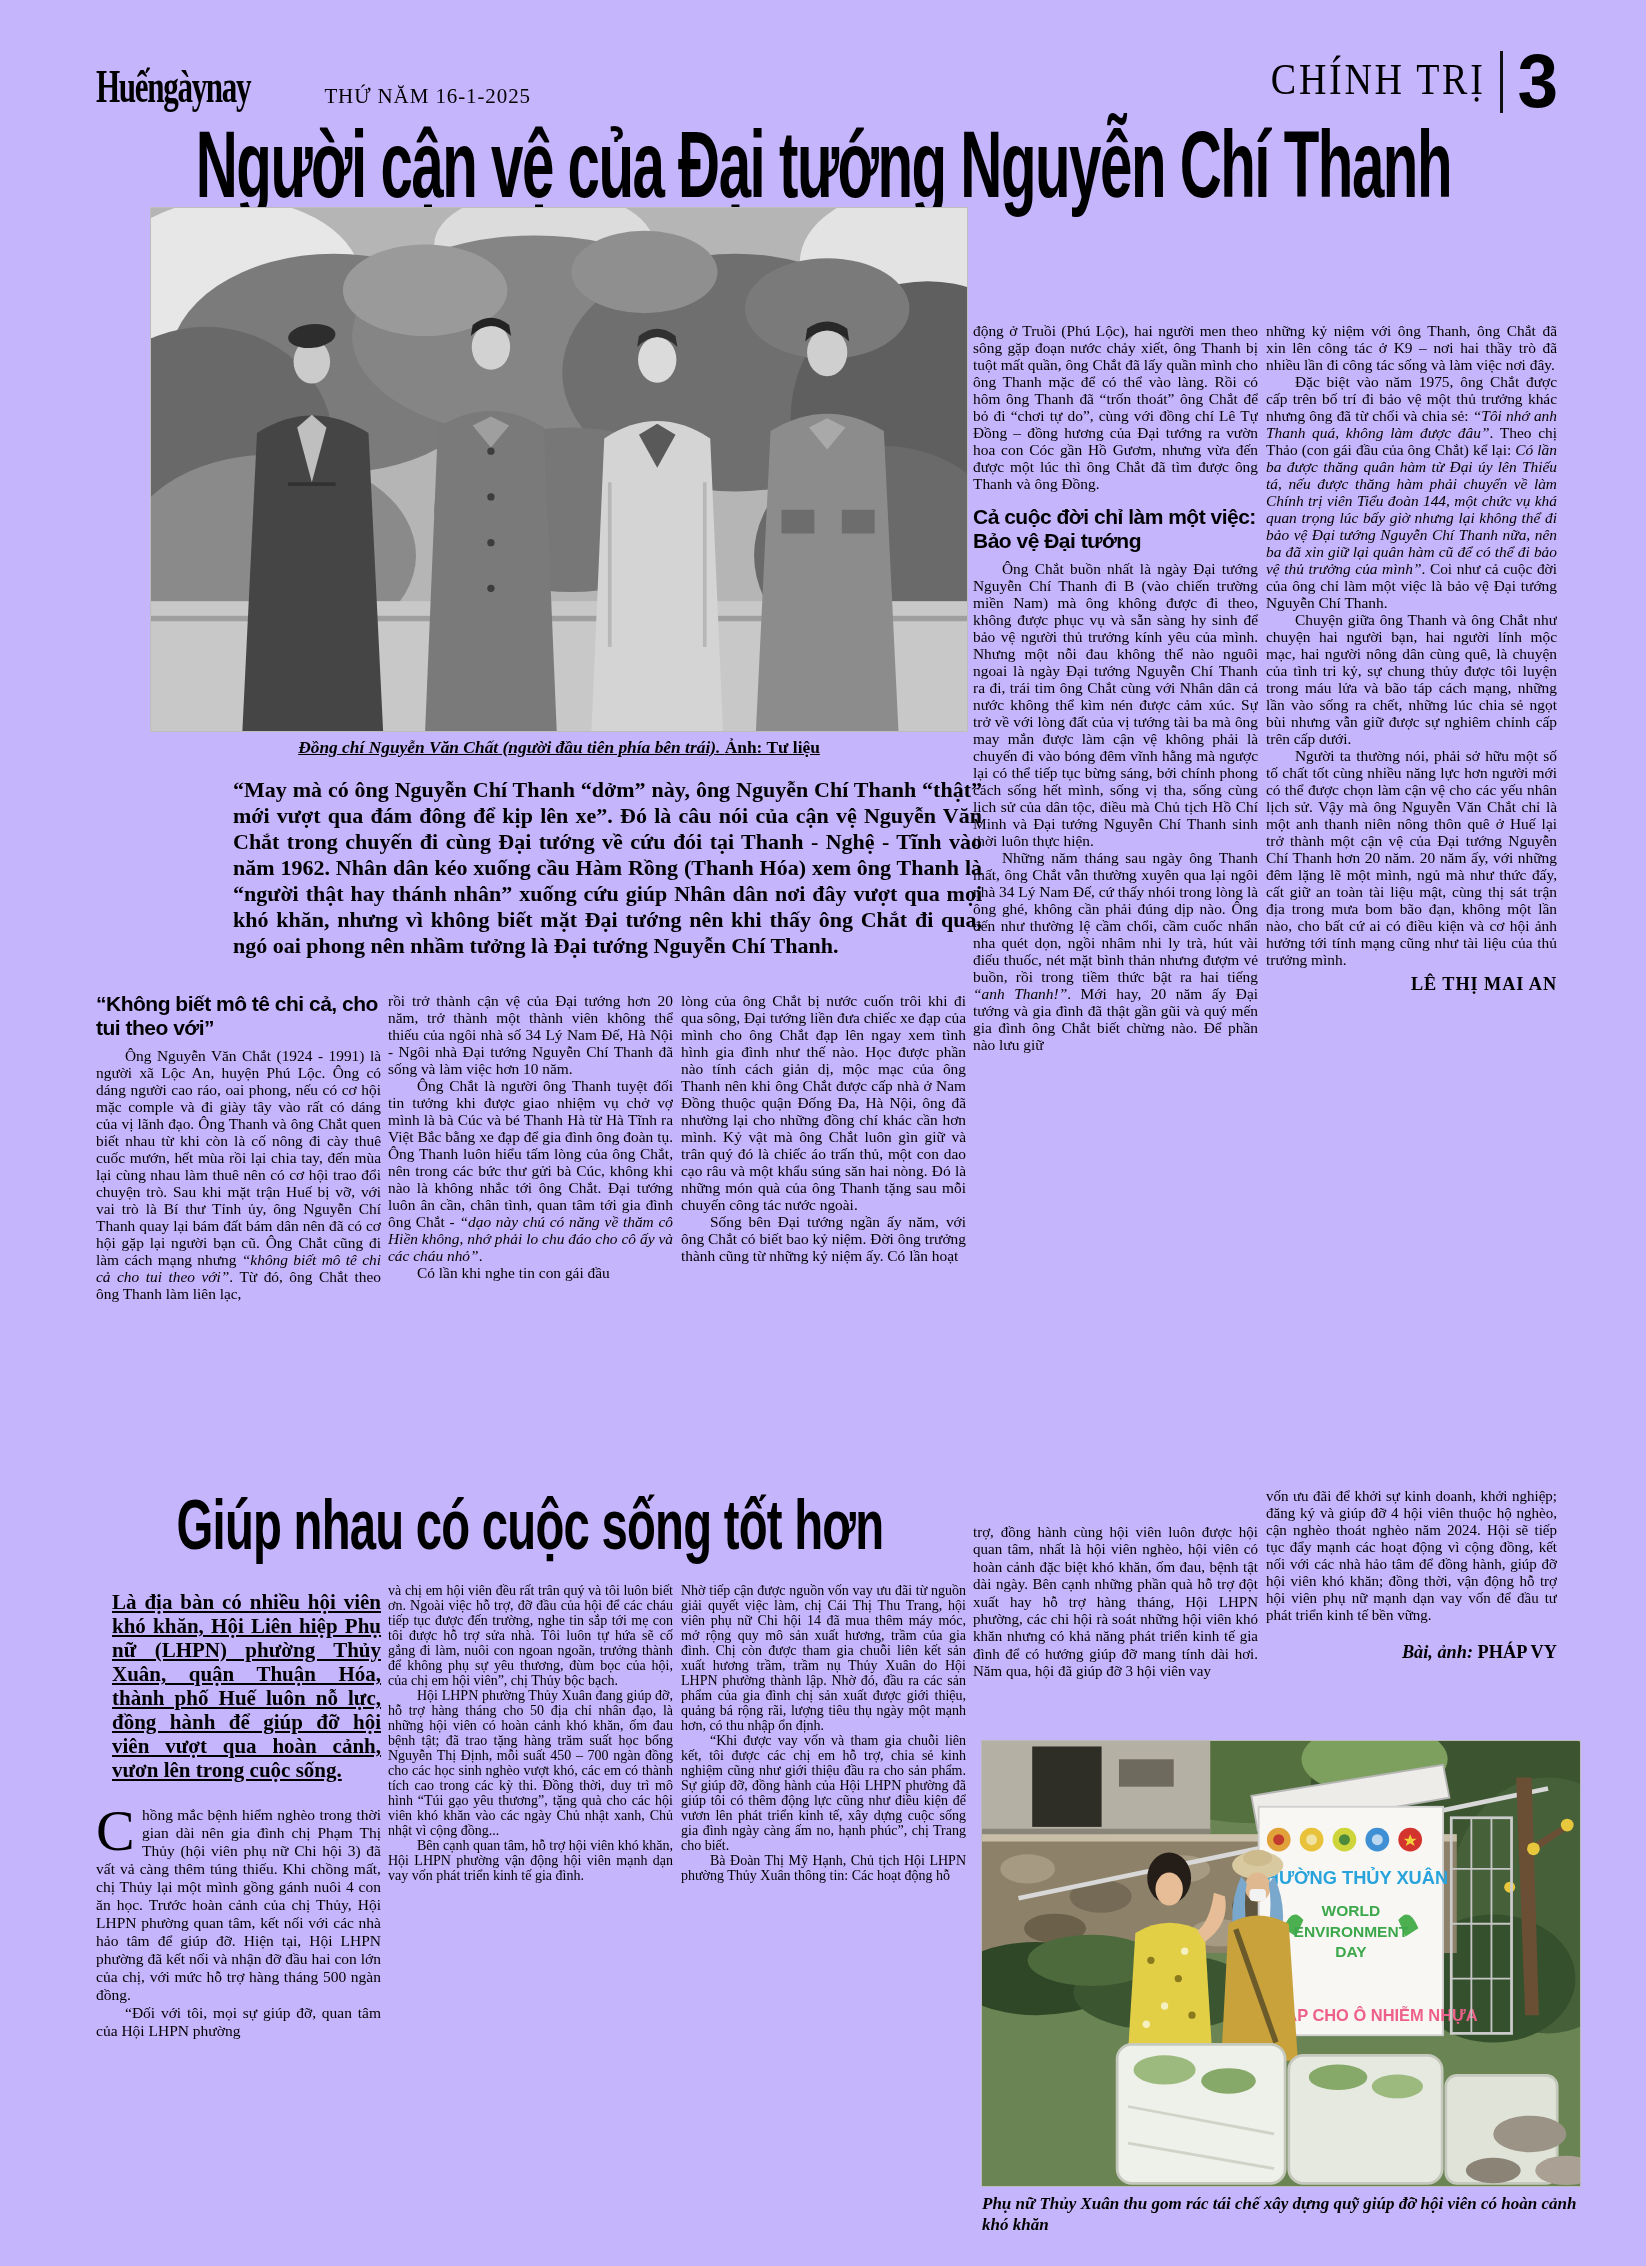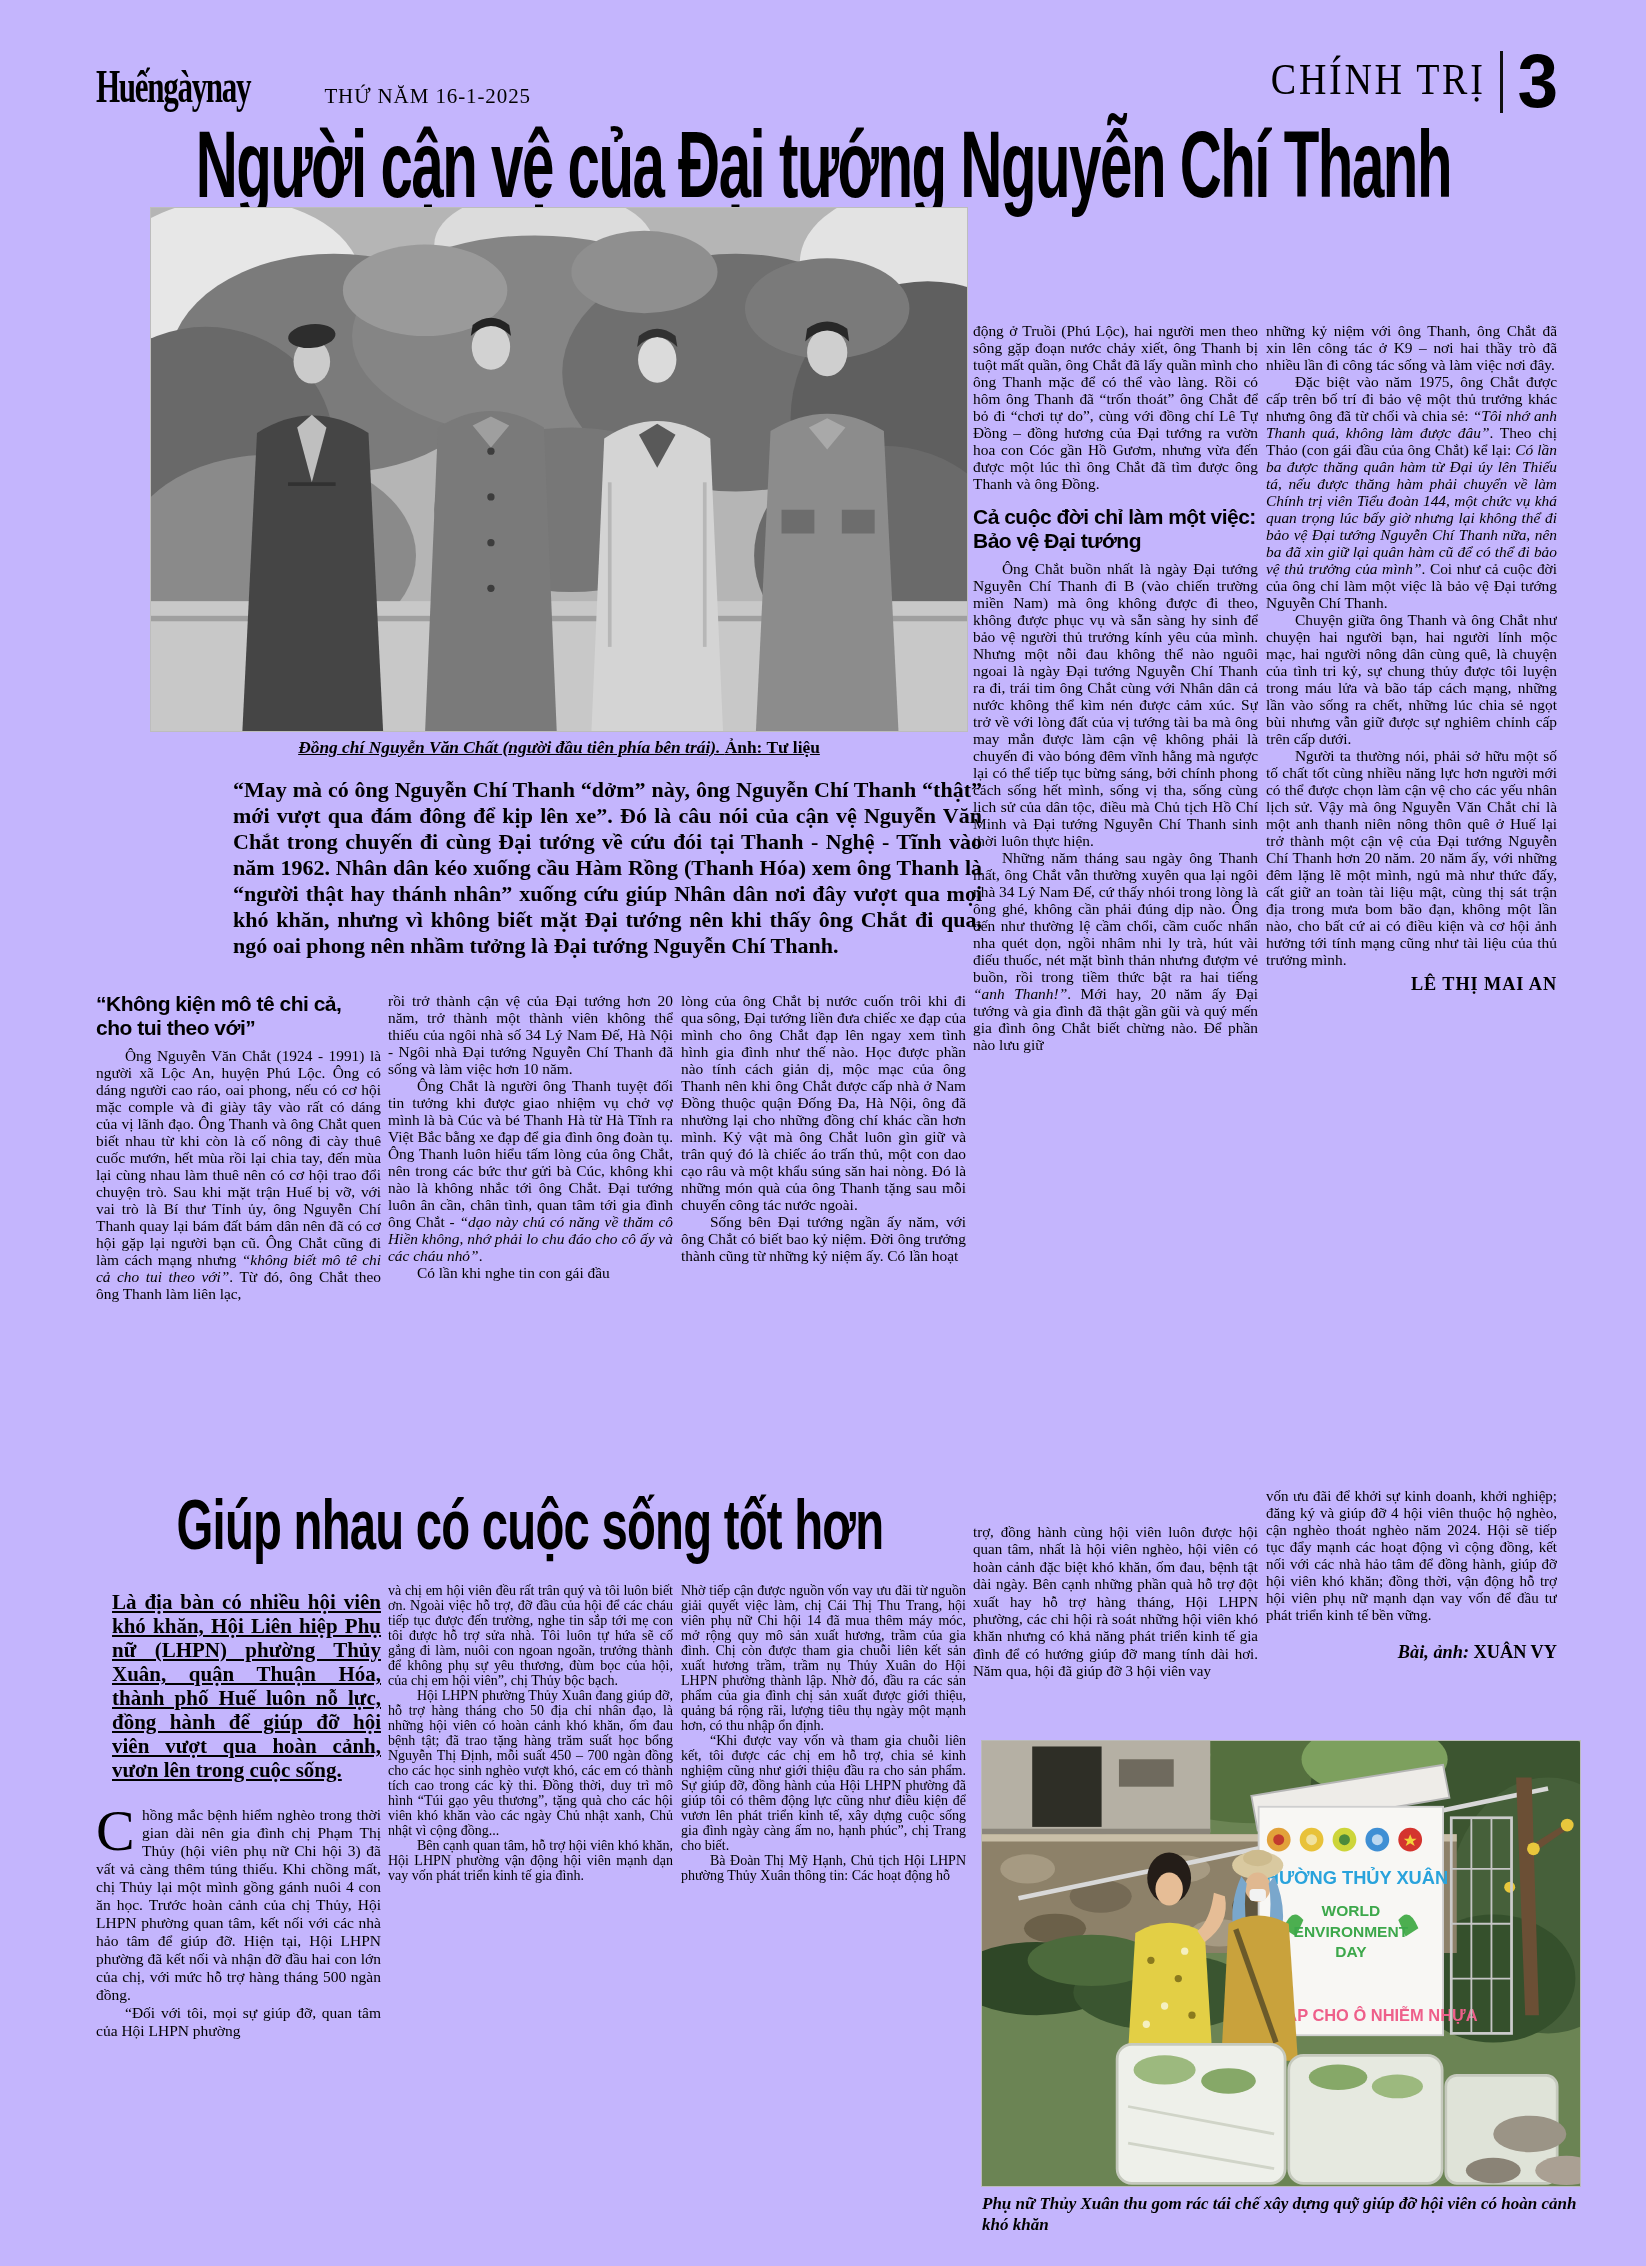--- a/index.html
+++ b/index.html
@@ -150,21 +150,21 @@
     </svg>
   </div>
 
   <div class="caption1">
     <span>Đồng chí Nguyễn Văn Chất (người đầu tiên phía bên trái). </span><span class="credit">Ảnh: Tư liệu</span>
   </div>
 
   <div class="lead1">“May mà có ông Nguyễn Chí Thanh “dởm” này, ông Nguyễn Chí Thanh “thật” mới vượt qua đám đông để kịp lên xe”. Đó là câu nói của cận vệ Nguyễn Văn Chắt trong chuyến đi cùng Đại tướng về cứu đói tại Thanh - Nghệ - Tĩnh vào năm 1962. Nhân dân kéo xuống cầu Hàm Rồng (Thanh Hóa) xem ông Thanh là “người thật hay thánh nhân” xuống cứu giúp Nhân dân nơi đây vượt qua mọi khó khăn, nhưng vì không biết mặt Đại tướng nên khi thấy ông Chắt đi qua, ngó oai phong nên nhầm tưởng là Đại tướng Nguyễn Chí Thanh.</div>
 
   <div class="col a1c a1c1">
-    <div class="subhead">“Không kiện mô tê chi cả, cho tui theo với”</div>
+    <div class="subhead">“Không biết mô tê chi cả, cho tui theo với”</div>
     <p class="ind"><span>Ông Nguyễn Văn Chắt (1924 - 1991) là người xã Lộc An, huyện Phú Lộc. Ông có dáng người cao ráo, oai phong, nếu có cơ hội mặc comple và đi giày tây vào rất có dáng của vị lãnh đạo. Ông Thanh và ông Chắt quen biết nhau từ khi còn là cố nông đi cày thuê cuốc mướn, hết mùa rồi lại chia tay, đến mùa lại cùng nhau làm thuê nên có cơ hội trao đổi chuyện trò. Sau khi mặt trận Huế bị vỡ, với vai trò là Bí thư Tỉnh ủy, ông Nguyễn Chí Thanh quay lại bám đất bám dân nên đã có cơ hội gặp lại người bạn cũ. Ông Chắt cũng đi làm cách mạng nhưng </span><span class="it">“không biết mô tê chi cả cho tui theo với”</span><span>. Từ đó, ông Chắt theo ông Thanh làm liên lạc,</span></p>
   </div>
 
   <div class="col a1c a1c2">
     <p>rồi trở thành cận vệ của Đại tướng hơn 20 năm, trở thành một thành viên không thể thiếu của ngôi nhà số 34 Lý Nam Đế, Hà Nội - Ngôi nhà Đại tướng Nguyễn Chí Thanh đã sống và làm việc hơn 10 năm.</p>
     <p class="ind"><span>Ông Chắt là người ông Thanh tuyệt đối tin tưởng khi được giao nhiệm vụ chở vợ mình là bà Cúc và bé Thanh Hà từ Hà Tĩnh ra Việt Bắc bằng xe đạp để gia đình ông đoàn tụ. Ông Thanh luôn hiểu tấm lòng của ông Chắt, nên trong các bức thư gửi bà Cúc, không khi nào là không nhắc tới ông Chắt. Đại tướng luôn ân cần, chân tình, quan tâm tới gia đình ông Chắt - </span><span class="it">“dạo này chú có năng về thăm cô Hiền không, nhớ phải lo chu đáo cho cô ấy và các cháu nhỏ”</span><span>.</span></p>
     <p class="ind">Có lần khi nghe tin con gái đầu</p>
   </div>
 
   <div class="col a1c a1c3">
@@ -209,21 +209,21 @@
     <p class="ind">Bà Đoàn Thị Mỹ Hạnh, Chủ tịch Hội LHPN phường Thủy Xuân thông tin: Các hoạt động hỗ</p>
   </div>
 
   <div class="col a2c4">
     <p>trợ, đồng hành cùng hội viên luôn được hội quan tâm, nhất là hội viên nghèo, hội viên có hoàn cảnh đặc biệt khó khăn, ốm đau, bệnh tật dài ngày. Bên cạnh những phần quà hỗ trợ đột xuất hay hỗ trợ hàng tháng, Hội LHPN phường, các chi hội rà soát những hội viên khó khăn nhưng có khả năng phát triển kinh tế gia đình để có hướng giúp đỡ mang tính dài hơi. Năm qua, hội đã giúp đỡ 3 hội viên vay</p>
   </div>
 
   <div class="col a2c5">
     <p>vốn ưu đãi để khởi sự kinh doanh, khởi nghiệp; đăng ký và giúp đỡ 4 hội viên thuộc hộ nghèo, cận nghèo thoát nghèo năm 2024. Hội sẽ tiếp tục đẩy mạnh các hoạt động vì cộng đồng, kết nối với các nhà hảo tâm để đồng hành, giúp đỡ hội viên khó khăn; đồng thời, vận động hỗ trợ hội viên phụ nữ mạnh dạn vay vốn để đầu tư phát triển kinh tế bền vững.</p>
     <div class="byline2">
-      <span class="pfx">Bài, ảnh: </span><span>XUÂN VY</span>
+      <span class="pfx">Bài, ảnh: </span><span>PHÁP VY</span>
     </div>
   </div>
 
   <div class="photo2">
     <svg viewBox="0 0 655 487" preserveAspectRatio="none">
       <rect x="0" y="0" width="655" height="487" fill="#6b8454"></rect>
       <g>
         <ellipse cx="80" cy="40" rx="120" ry="70" fill="#46603a"></ellipse>
         <ellipse cx="300" cy="30" rx="140" ry="60" fill="#55703f"></ellipse>
         <ellipse cx="520" cy="50" rx="160" ry="90" fill="#3c5530"></ellipse>

